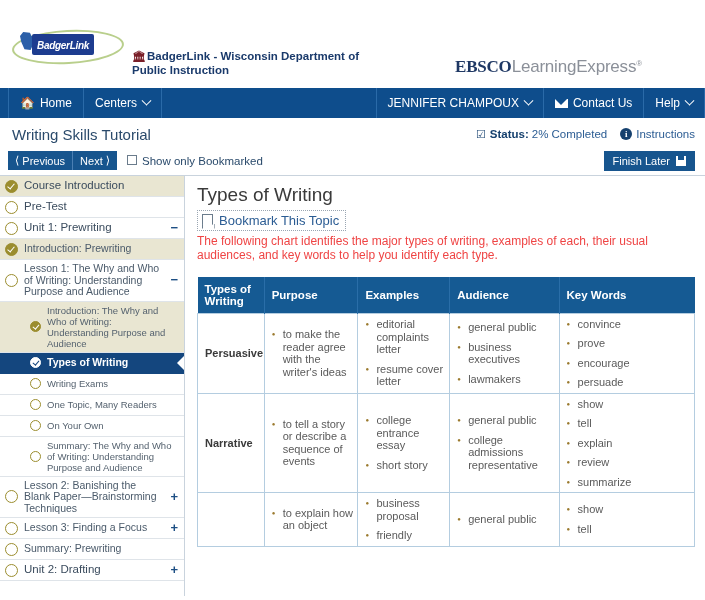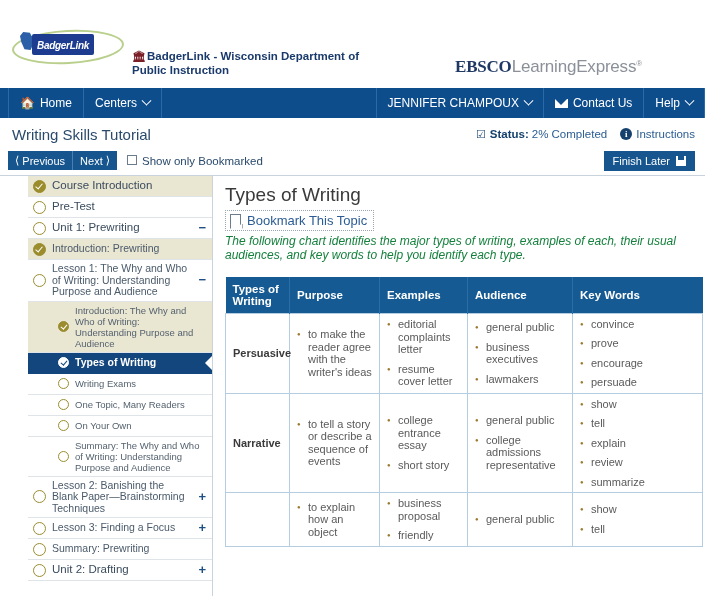--- a/index.html
+++ b/index.html
@@ -216,21 +216,20 @@
   
   .content-wrap { display: flex; height: 420px; }
 
   
   .sidebar {
     width: 185px;
     background: #ffffff;
     border-right: 1px solid #c9d3dd;
     overflow: hidden;
     flex-shrink: 0;
-    margin-left: 28px;
   }
   .tree-item {
     display: flex;
     align-items: center;
     border-bottom: 1px solid #dfe4e9;
     padding: 3px 6px 3px 5px;
     min-height: 21px;
     position: relative;
     cursor: pointer;
   }
@@ -340,25 +339,24 @@
     position: absolute; left: -1.4px; bottom: -1px;
     width: 11px; height: 5px;
     background: #ffffff;
     clip-path: polygon(0 0, 50% 70%, 100% 0, 100% 100%, 0 100%);
     border-left: 1.4px solid #6b7c8c;
     border-right: 1.4px solid #6b7c8c;
   }
   .bm-label { font-size: 13px; color: #2b5c93; }
   .intro-text {
     font-size: 12px;
-    color: #15803d;
+    color: #ef4444;
     line-height: 14.5px;
     margin-top: 2px;
     max-width: 480px;
-    font-style: italic;
   }
 
   
   table.types {
     width: 100%;
     border-collapse: collapse;
     margin-top: 14px;
     table-layout: fixed;
   }
   table.types th {

